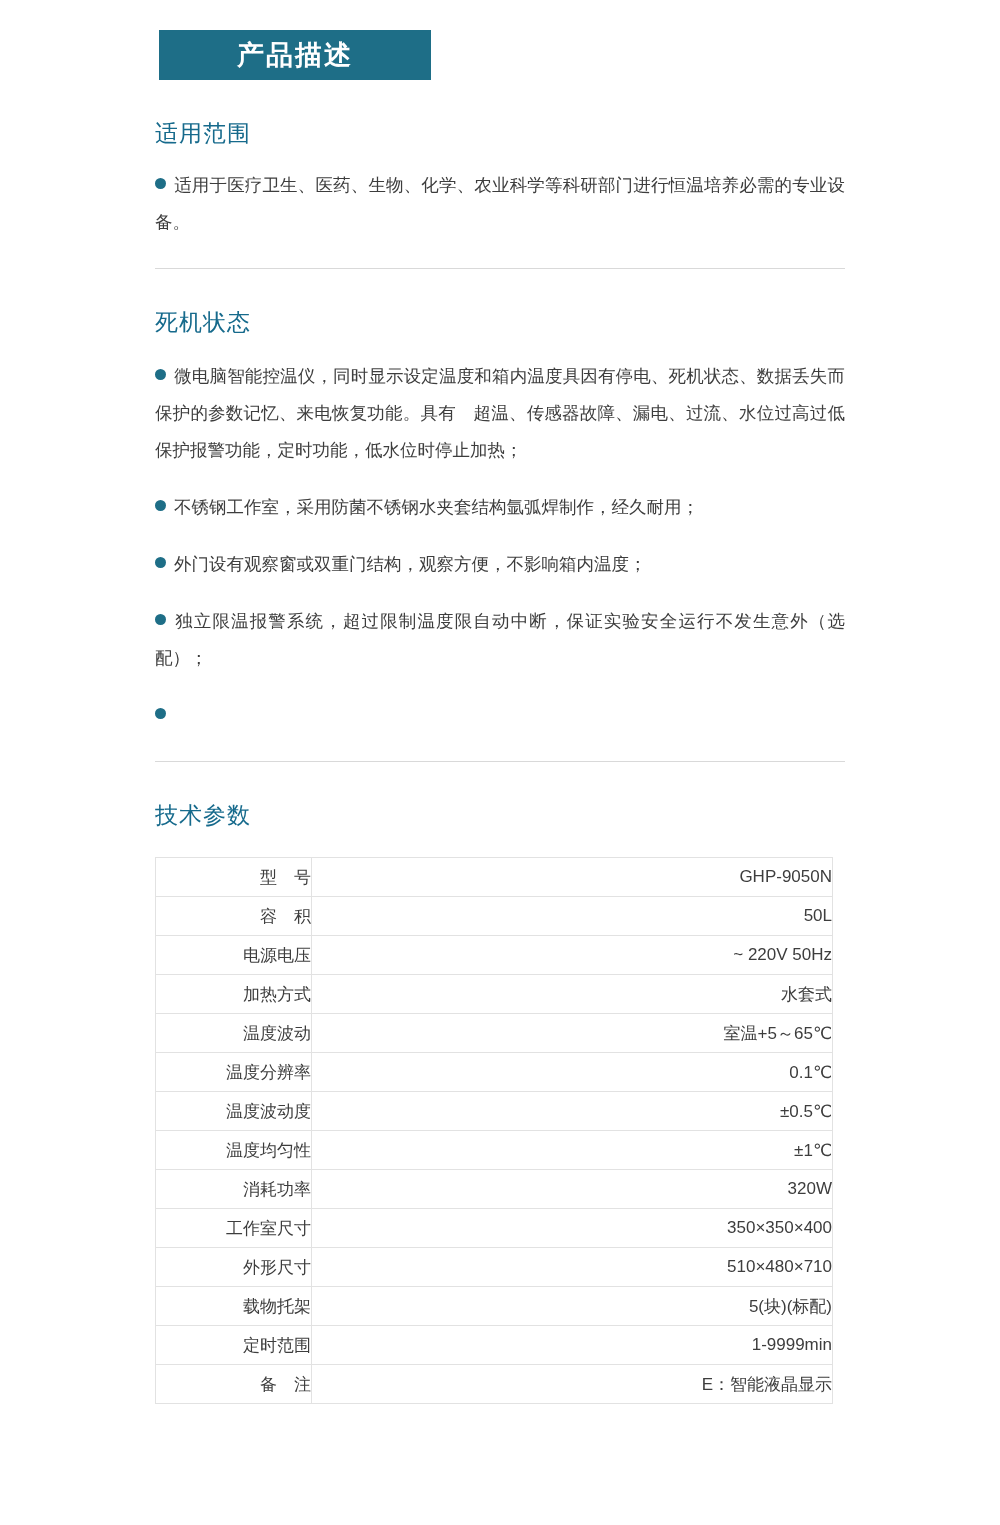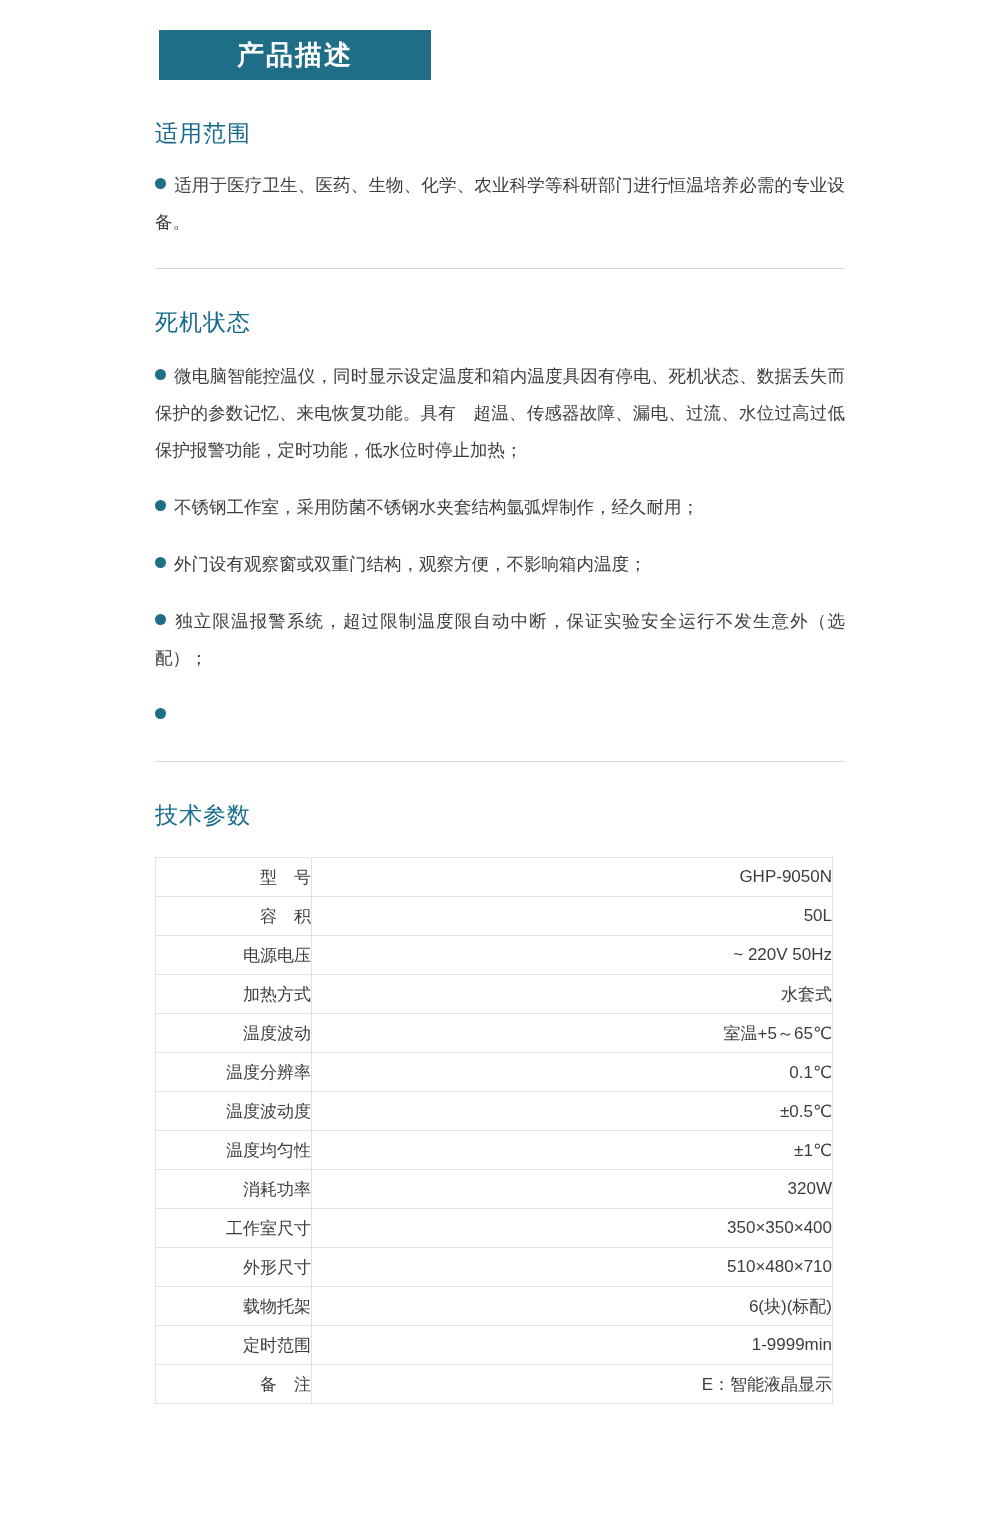--- a/index.html
+++ b/index.html
@@ -155,21 +155,21 @@
         <tr>
           <td class="spec-label">工作室尺寸</td>
           <td class="spec-value">350×350×400</td>
         </tr>
         <tr>
           <td class="spec-label">外形尺寸</td>
           <td class="spec-value">510×480×710</td>
         </tr>
         <tr>
           <td class="spec-label">载物托架</td>
-          <td class="spec-value">6(块)(标配)</td>
+          <td class="spec-value">5(块)(标配)</td>
         </tr>
         <tr>
           <td class="spec-label">定时范围</td>
           <td class="spec-value">1-9999min</td>
         </tr>
         <tr>
           <td class="spec-label">备　注</td>
           <td class="spec-value">E：智能液晶显示</td>
         </tr>
       </tbody>

